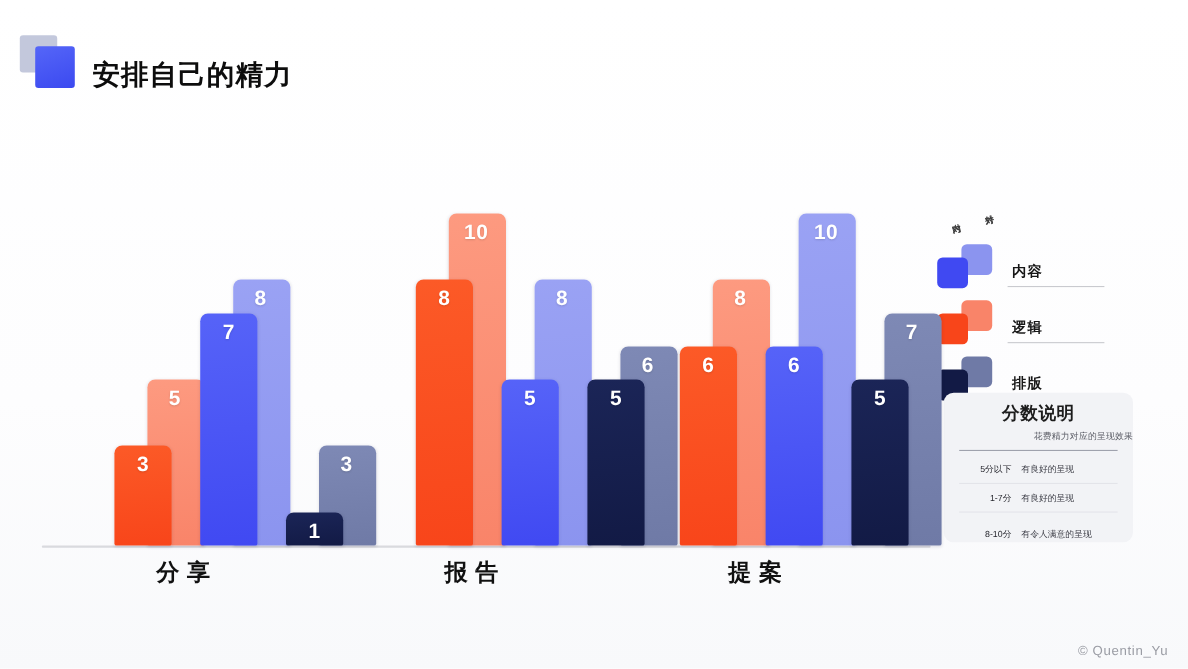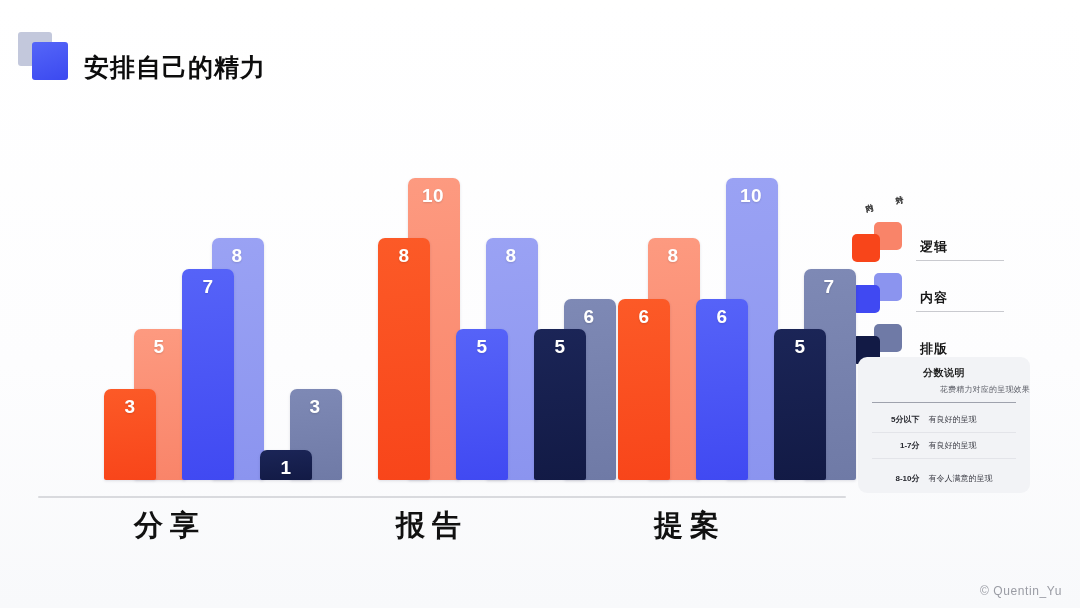--- a/index.html
+++ b/index.html
@@ -94,21 +94,21 @@
     background: #d9dade;
     border-radius: 2px;
   }
   .group {
     position: absolute;
     bottom: 2px;
     height: 316px;
   }
   .pair {
     position: absolute;
-    bottom: 16px;
+    bottom: 0;
     width: 92px;
     height: 100%;
     padding-left: 12px;
   }
   .bar {
     position: absolute;
     bottom: 0;
     width: 52px;
     border-radius: 7px 7px 2px 2px;
     box-shadow: 0 1px 3px rgba(20,24,60,.13);
@@ -147,21 +147,21 @@
   .cat-row {
     position: absolute;
     left: 38px;
     top: 506px;
     width: 808px;
     height: 44px;
   }
   .cat {
     position: absolute;
     top: 0;
-    font-size: 29px;
+    font-size: 21px;
     font-weight: bold;
     letter-spacing: 7px;
     color: #111111;
     text-align: center;
     transform: translateX(-50%);
   }
 
   
   .legend {
     position: absolute;
@@ -229,21 +229,21 @@
     left: 858px;
     top: 357px;
     width: 172px;
     height: 136px;
     background: #f2f3f6;
     border-radius: 9px;
     padding: 0;
   }
   .note-title {
     text-align: center;
-    font-size: 10px;
+    font-size: 16px;
     font-weight: bold;
     color: #1c1c1c;
     margin-top: 9px;
     letter-spacing: .5px;
   }
   .note-sub {
     text-align: right;
     font-size: 8px;
     color: #5b5d66;
     margin-top: 4px;
@@ -259,21 +259,21 @@
     display: flex;
     align-items: center;
     justify-content: center;
     height: 25px;
     border-bottom: 1px solid #e3e4e9;
     margin: 0 14px;
   }
   .note-row:last-child { border-bottom: none; align-items: flex-end; }
   .note-range {
     font-size: 8px;
-    font-weight: bold;
+    font-weight: normal;
     color: #26272e;
     width: 42px;
     text-align: right;
   }
   .note-desc {
     font-size: 8px;
     color: #3a3b44;
     margin-left: 9px;
     width: 82px;
   }
@@ -393,32 +393,32 @@
     </div>
 
   <div class="legend">
     <div class="legend-heads">
       <div class="legend-head inner">对内</div>
       <div class="legend-head outer">对外</div>
     </div>
     <div id="legend-items">
         <div class="legend-item">
           <div class="legend-swatches">
+            <div class="sw back" style="background: rgb(139, 148, 239);"></div>
+            <div class="sw front" style="background: rgb(64, 73, 242);"></div>
+          </div>
+          <div class="legend-label">内容</div>
+          <div class="legend-rule"></div>
+        </div>
+        <div class="legend-item">
+          <div class="legend-swatches">
             <div class="sw back" style="background: rgb(249, 132, 105);"></div>
             <div class="sw front" style="background: rgb(248, 69, 26);"></div>
           </div>
           <div class="legend-label">逻辑</div>
-          <div class="legend-rule"></div>
-        </div>
-        <div class="legend-item">
-          <div class="legend-swatches">
-            <div class="sw back" style="background: rgb(139, 148, 239);"></div>
-            <div class="sw front" style="background: rgb(64, 73, 242);"></div>
-          </div>
-          <div class="legend-label">内容</div>
           <div class="legend-rule"></div>
         </div>
         <div class="legend-item">
           <div class="legend-swatches">
             <div class="sw back" style="background: rgb(111, 122, 166);"></div>
             <div class="sw front" style="background: rgb(18, 26, 69);"></div>
           </div>
           <div class="legend-label">排版</div>
           <div class="legend-rule"></div>
         </div>

